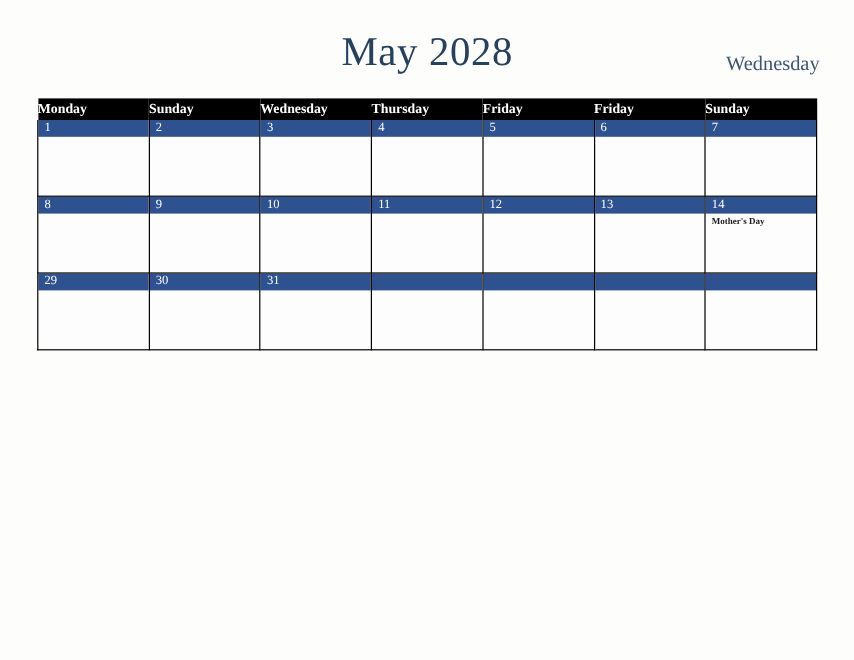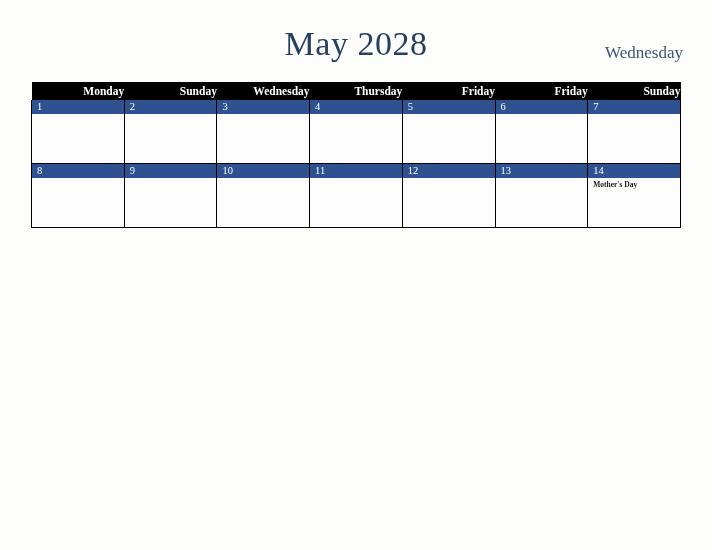--- a/index.html
+++ b/index.html
@@ -89,21 +89,21 @@
     border-collapse: collapse;
     table-layout: fixed;
   }
   .cal-grid th {
     background: #000000;
     color: #ffffff;
     font-size: 11.5px;
     font-weight: bold;
     height: 18px;
     padding: 0;
-    text-align: right;
+    text-align: left;
     border: none;
   }
   .cal-grid td {
     padding: 0;
     vertical-align: top;
     border-left: 1px solid #000000;
     border-right: 1px solid #000000;
     border-bottom: 1px solid #000000;
     background: #fdfdfd;
     height: 63px;
@@ -206,14 +206,37 @@
         <td>
           <div class="daynum-band">13</div>
         </td>
         <td>
           <div class="daynum-band">14</div>
           <div class="events">
             <div class="event">Mother's Day</div>
           </div>
         </td>
       </tr>
+      <tr class="week">
+        <td>
+          <div class="daynum-band">29</div>
+        </td>
+        <td>
+          <div class="daynum-band">30</div>
+        </td>
+        <td>
+          <div class="daynum-band">31</div>
+        </td>
+        <td>
+          <div class="daynum-band empty"></div>
+        </td>
+        <td>
+          <div class="daynum-band empty"></div>
+        </td>
+        <td>
+          <div class="daynum-band empty"></div>
+        </td>
+        <td>
+          <div class="daynum-band empty"></div>
+        </td>
+      </tr>
     </tbody>
 </table>
 
 </body></html>

